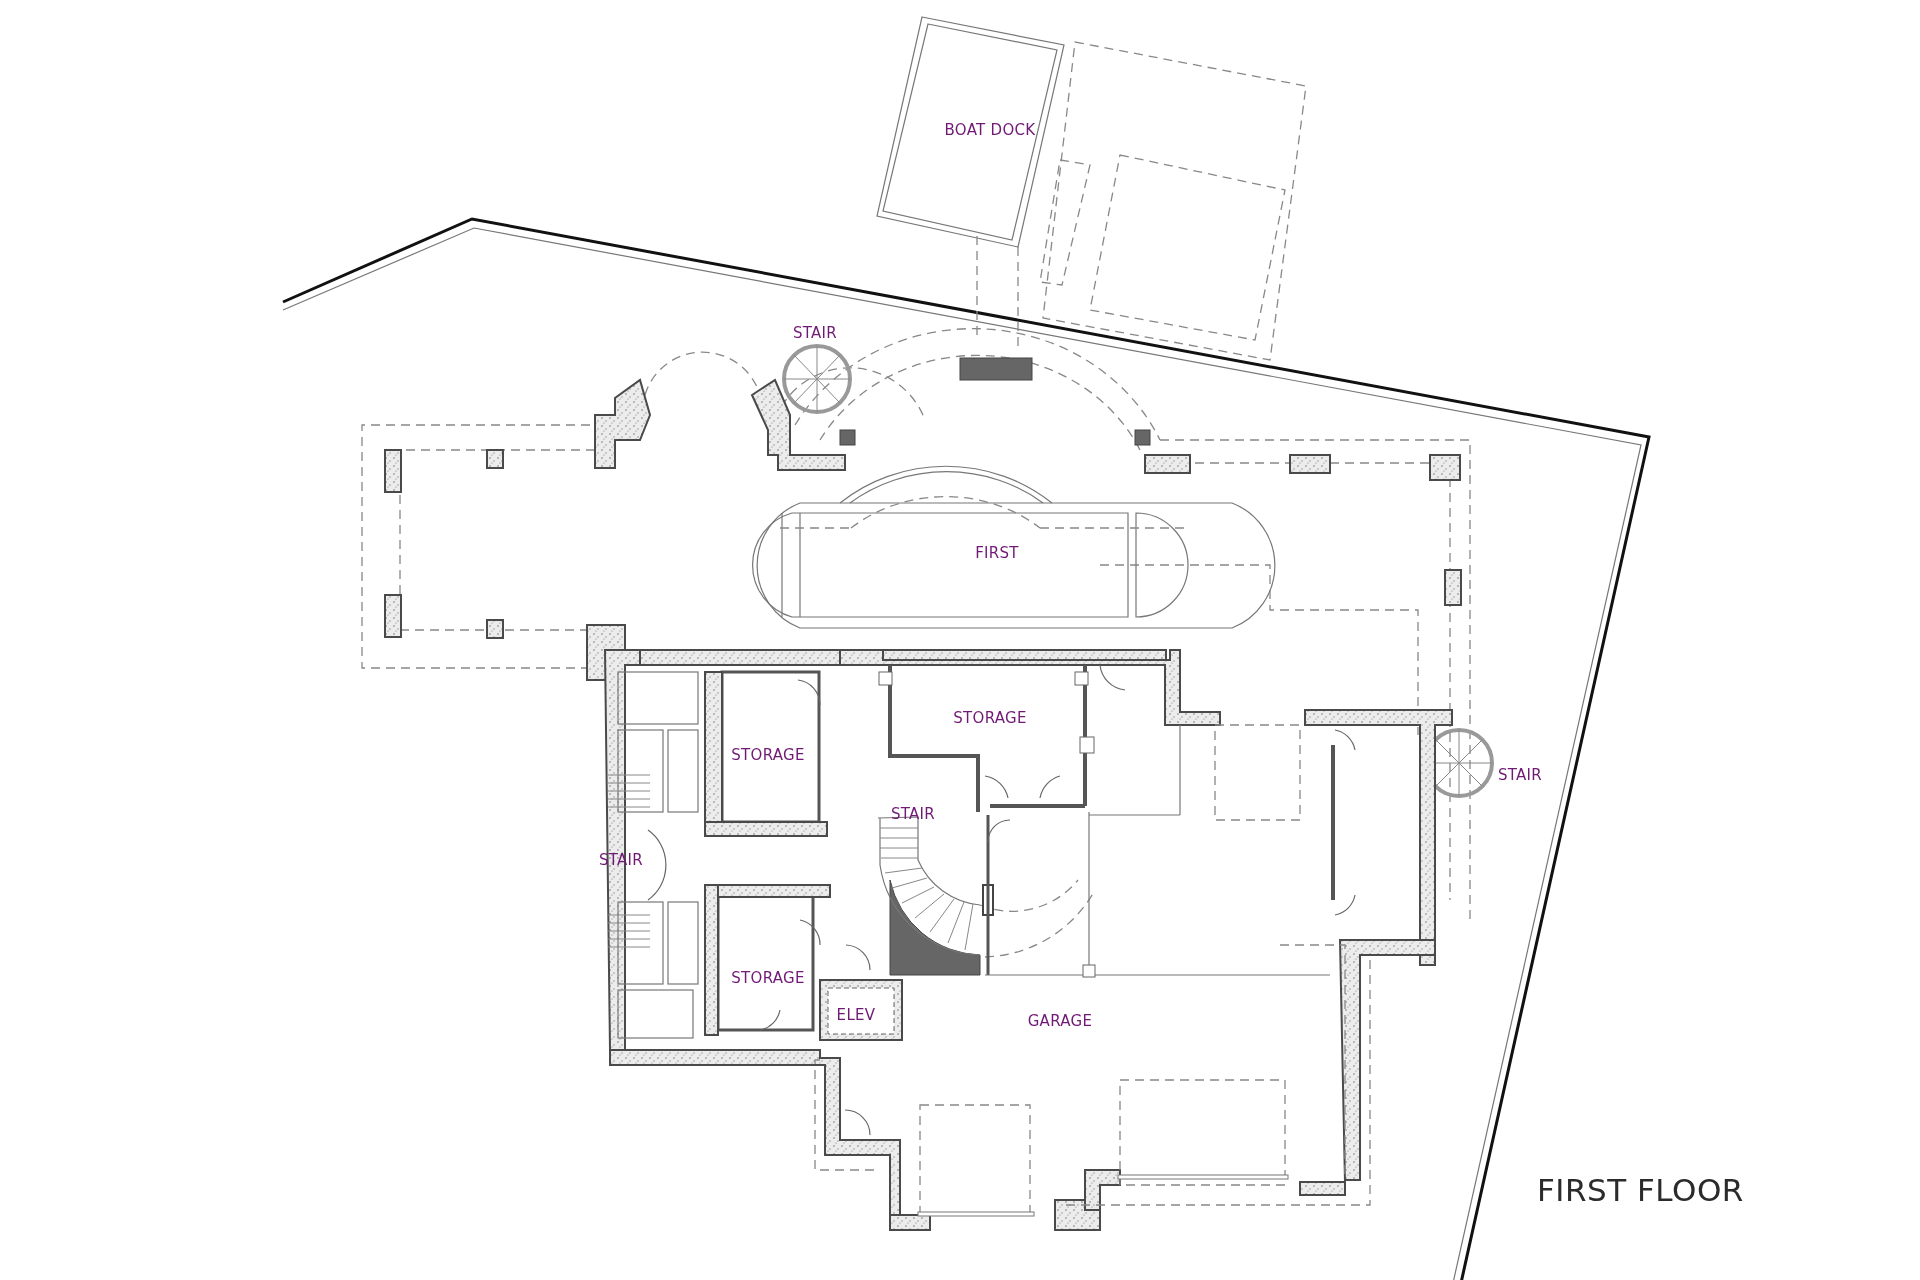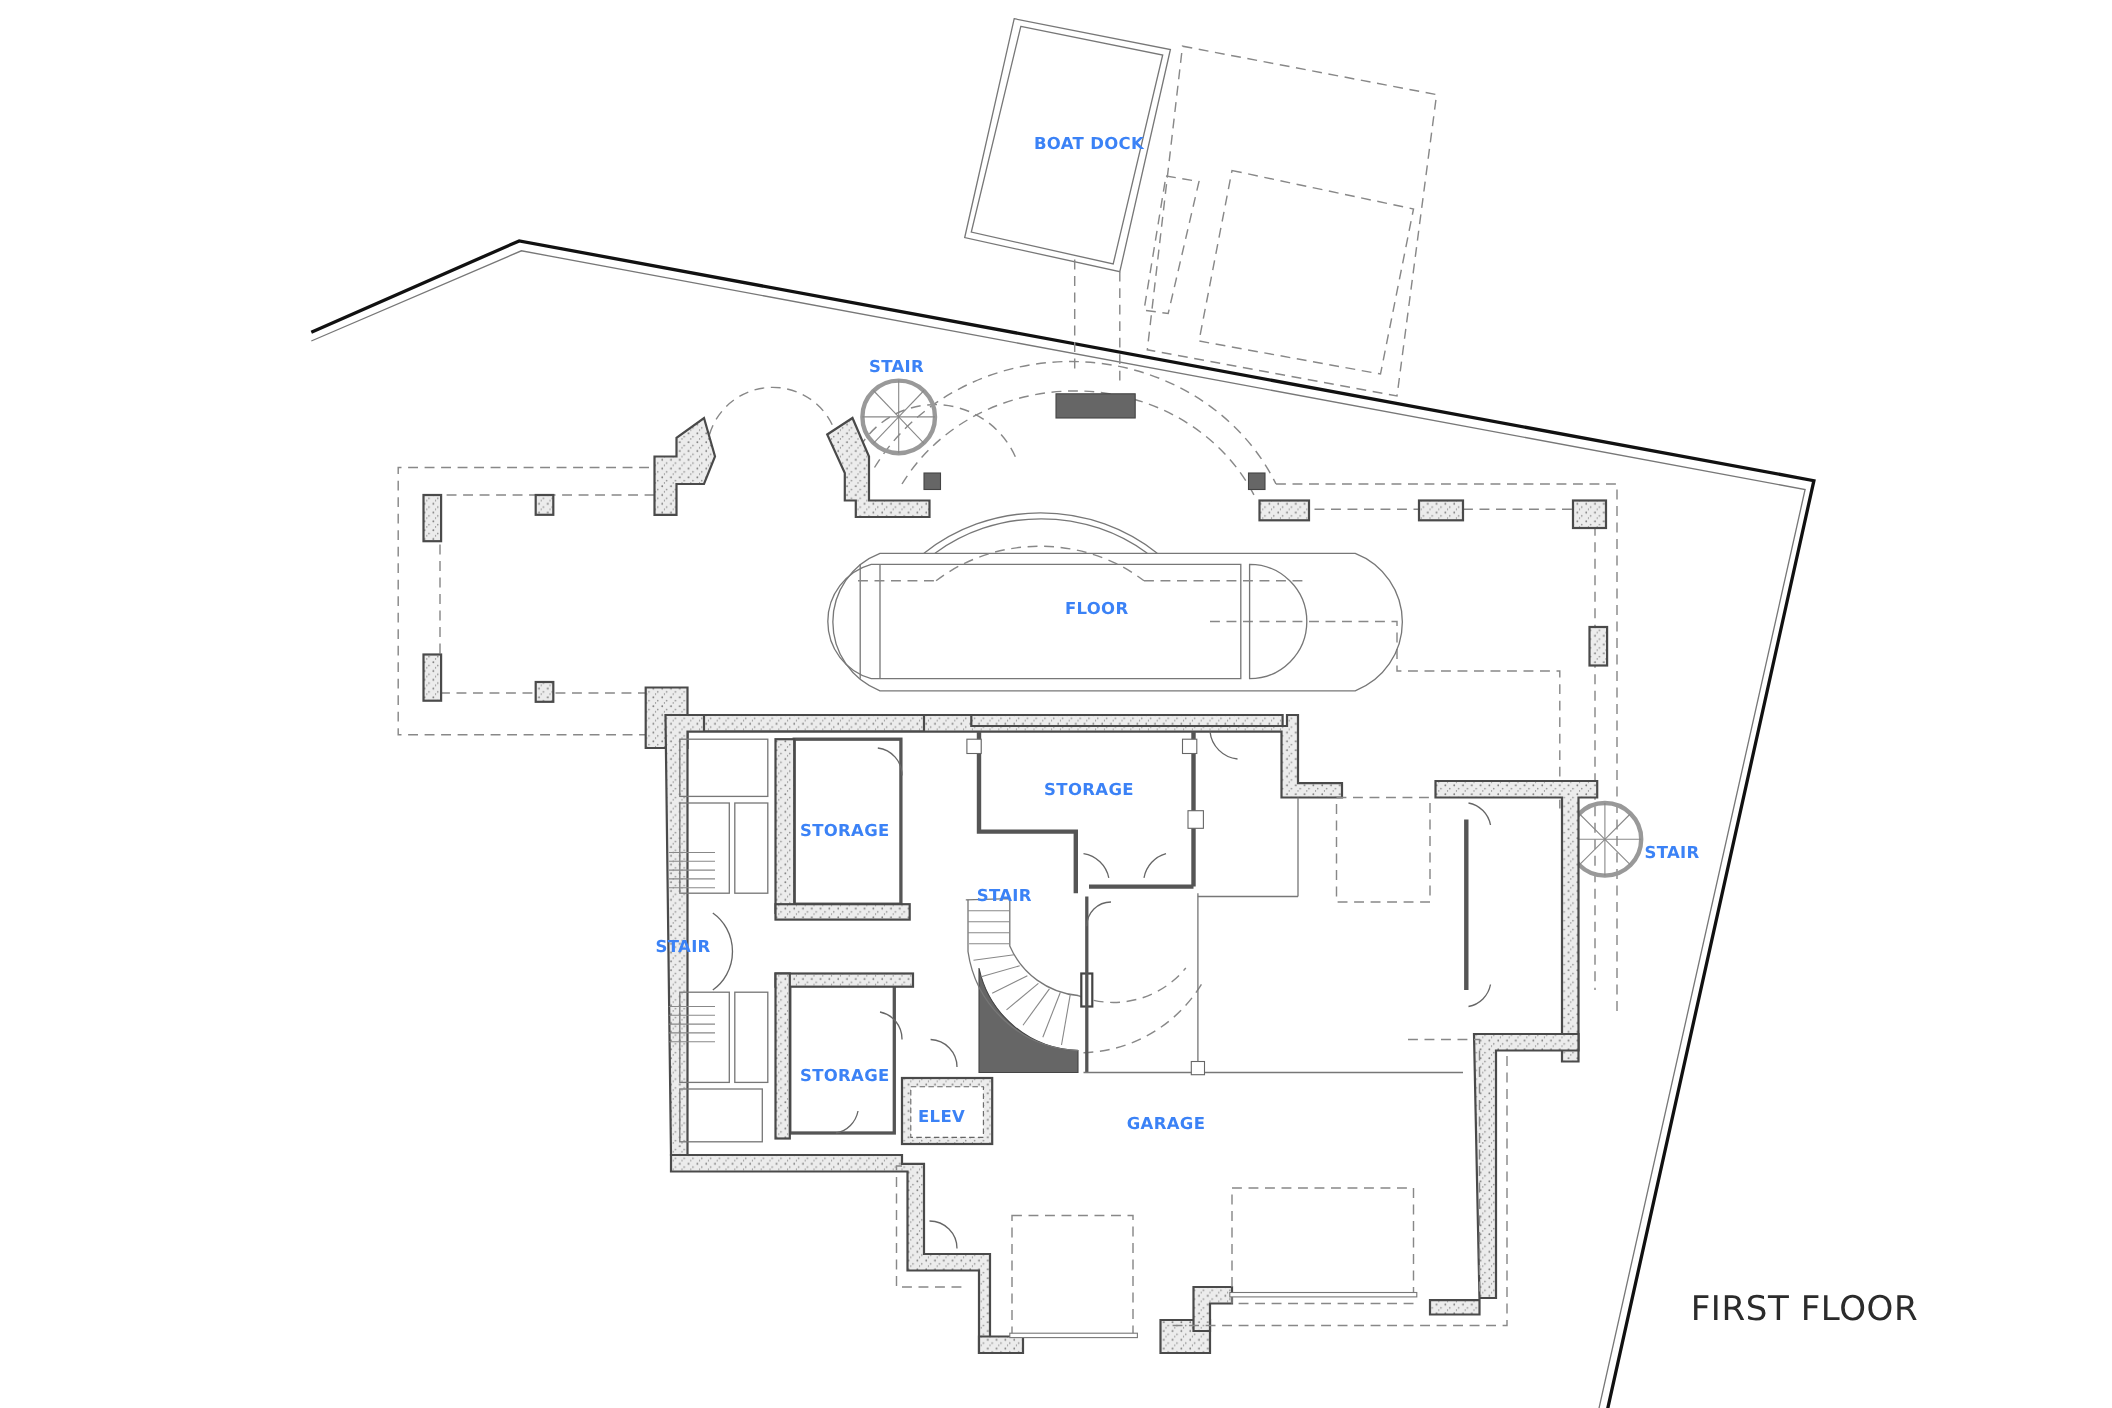--- a/index.html
+++ b/index.html
@@ -1,18 +1,18 @@
 <!DOCTYPE html>
 <html><head>
 <meta charset="utf-8">
 <style>
   html, body { margin: 0; padding: 0; background: #ffffff; }
   body { width: 1920px; height: 1280px; overflow: hidden; position: relative; font-family: "DejaVu Sans", sans-serif; }
   #plan { position: absolute; left: 0; top: 0; width: 1920px; height: 1280px; }
-  .lbl { position: absolute; font-family: "DejaVu Sans", sans-serif; font-weight: bold; color: #3b82f6; font-size: 15px; letter-spacing: 0.3px; white-space: nowrap; transform: translate(-50%, -50%); }
+  .lbl { position: absolute; font-family: "DejaVu Sans", sans-serif; font-weight: normal; color: #701a75; font-size: 15px; letter-spacing: 0.3px; white-space: nowrap; transform: translate(-50%, -50%); }
   .title { position: absolute; left: 1537px; top: 1172px; font-family: "DejaVu Sans", sans-serif; font-weight: normal; color: #2b2b2b; font-size: 31px; letter-spacing: 0.5px; white-space: nowrap; }
   .wallfill { fill: url(#speck); stroke: #4a4a4a; stroke-width: 2; }
   .thin { fill: none; stroke: #777; stroke-width: 1.2; }
   .dash { fill: none; stroke: #888; stroke-width: 1.3; stroke-dasharray: 9 6; }
   .prop { fill: none; stroke: #111; stroke-width: 3; }
   .prop2 { fill: none; stroke: #777; stroke-width: 1.2; }
   .dark { fill: #666; stroke: #444; stroke-width: 1; }
   .door { fill: none; stroke: #666; stroke-width: 1.2; }
   .stairring { fill: none; stroke: #999; stroke-width: 4; }
 </style>
@@ -220,21 +220,21 @@
     <rect x="1118" y="1175" width="170" height="4" fill="#fff" stroke="#777"></rect>
     <line stroke="#555" stroke-width="4" x1="1333" y1="745" x2="1333" y2="900"></line>
     <path class="door" d="M 1335,730 A 25 25 0 0 1 1355,750"></path>
     <path class="door" d="M 1335,915 A 25 25 0 0 0 1355,895"></path>
     <path class="door" d="M 845,1110 A 25 25 0 0 1 870,1135"></path>
   </g>
 </svg>
 
 <div class="lbl" style="left:990px; top:130px;">BOAT DOCK</div>
 <div class="lbl" style="left:815px; top:333px;">STAIR</div>
-<div class="lbl" style="left:997px; top:553px;">FLOOR</div>
+<div class="lbl" style="left:997px; top:553px;">FIRST</div>
 <div class="lbl" style="left:990px; top:718px;">STORAGE</div>
 <div class="lbl" style="left:768px; top:755px;">STORAGE</div>
 <div class="lbl" style="left:913px; top:814px;">STAIR</div>
 <div class="lbl" style="left:621px; top:860px;">STAIR</div>
 <div class="lbl" style="left:1520px; top:775px;">STAIR</div>
 <div class="lbl" style="left:768px; top:978px;">STORAGE</div>
 <div class="lbl" style="left:856px; top:1015px;">ELEV</div>
 <div class="lbl" style="left:1060px; top:1021px;">GARAGE</div>
 
 <div class="title">FIRST FLOOR</div>

